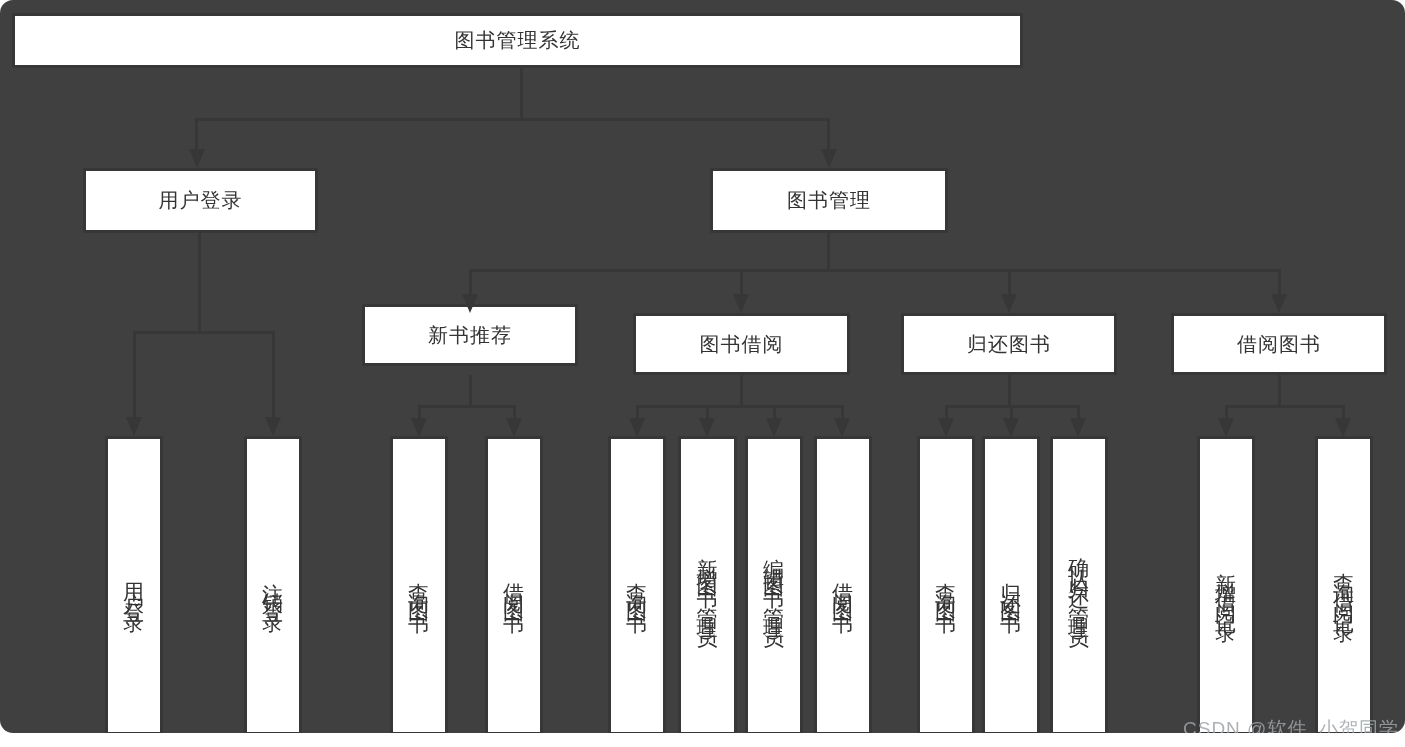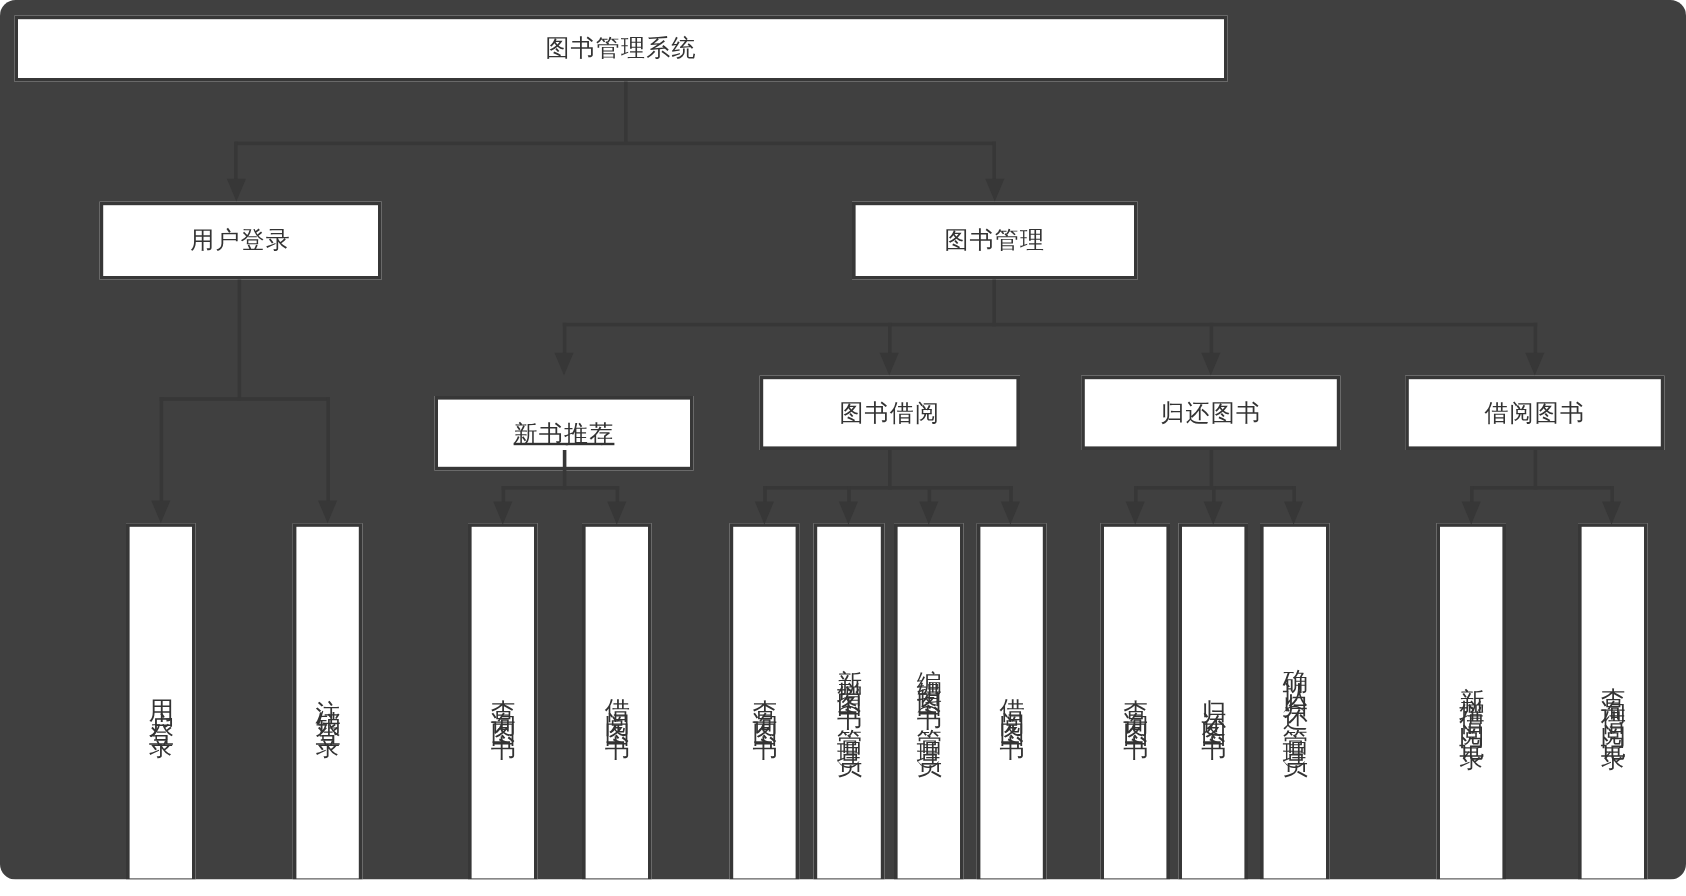--- a/index.html
+++ b/index.html
@@ -51,21 +51,21 @@
 </head>
 <body>
 
 <div class="canvas">
 
   <div class="box h" style="left:12px;top:13px;width:1011px;height:55px;">图书管理系统</div>
 
   <div class="box h" style="left:83px;top:168px;width:235px;height:65px;">用户登录</div>
   <div class="box h" style="left:710px;top:168px;width:238px;height:65px;">图书管理</div>
 
-  <div class="box h" style="left:362px;top:330px;width:216px;height:62px;text-decoration:underline;">新书推荐</div>
+  <div class="box h" style="left:362px;top:304px;width:216px;height:62px;">新书推荐</div>
   <div class="box h" style="left:633px;top:313px;width:217px;height:62px;text-align:center;">图书借阅</div>
   <div class="box h" style="left:901px;top:313px;width:216px;height:62px;">归还图书</div>
   <div class="box h" style="left:1171px;top:313px;width:216px;height:62px;">借阅图书</div>
 
   <div class="box v" style="left:105px;top:436px;width:58px;height:299px;">用户登录</div>
   <div class="box v" style="left:244px;top:436px;width:58px;height:299px;">注销登录</div>
 
   <div class="box v" style="left:390px;top:436px;width:58px;height:299px;">查询图书</div>
   <div class="box v" style="left:485px;top:436px;width:58px;height:299px;">借阅图书</div>
 
@@ -133,13 +133,14 @@
   <div class="vl" style="left:1077px;top:405px;height:16px;"></div>
   <div class="ar" style="left:1070px;top:418px;"></div>
 
   <div class="vl" style="left:1278px;top:375px;height:33px;"></div>
   <div class="hl" style="left:1225px;top:405px;width:120px;"></div>
   <div class="vl" style="left:1225px;top:405px;height:16px;"></div>
   <div class="ar" style="left:1218px;top:418px;"></div>
   <div class="vl" style="left:1342px;top:405px;height:16px;"></div>
   <div class="ar" style="left:1335px;top:418px;"></div>
 
+  <div class="watermark">CSDN @软件_小贺同学</div>
 </div>
 
 </body></html>

